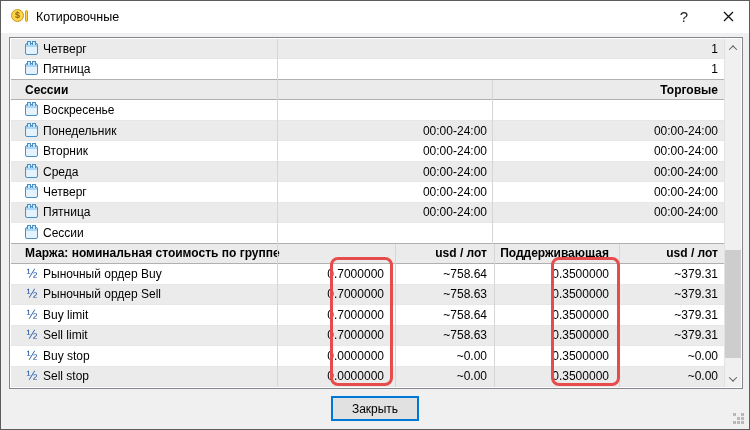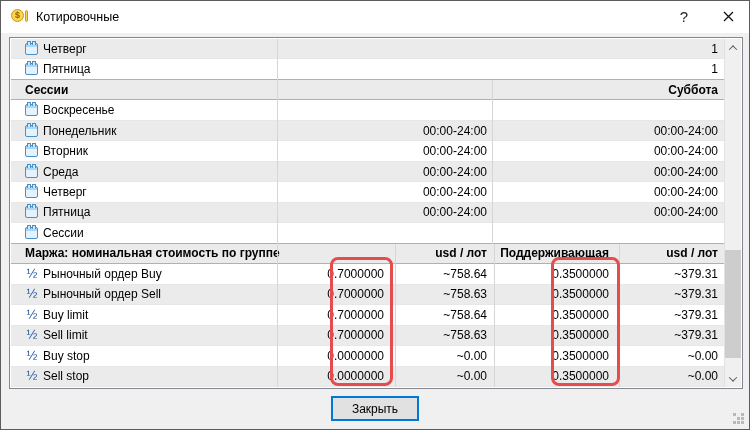--- a/index.html
+++ b/index.html
@@ -105,21 +105,21 @@
           </span>
     <span class="row-name">Пятница</span>
   <span class="vline" style="left: 266px;"></span>
           <span class="cell" style="right: 6px;">1</span>
         </div>
         <div class="row shade section">
     <span class="icon-slot"></span>
     <span class="row-name">Сессии</span>
   <span class="vline" style="left: 266px;"></span>
           <span class="vline" style="left: 481px;"></span>
-          <span class="cell" style="right: 6px;">Суббота</span>
+          <span class="cell" style="right: 6px;">Торговые</span>
         </div>
         <div class="row">
     <span class="icon-slot">
             <span class="cal"></span>
           </span>
     <span class="row-name">Воскресенье</span>
   <span class="vline" style="left: 266px;"></span>
           <span class="vline" style="left: 481px;"></span>
           <span class="cell" style="right: 237px;"></span>
           <span class="cell" style="right: 6px;"></span>

